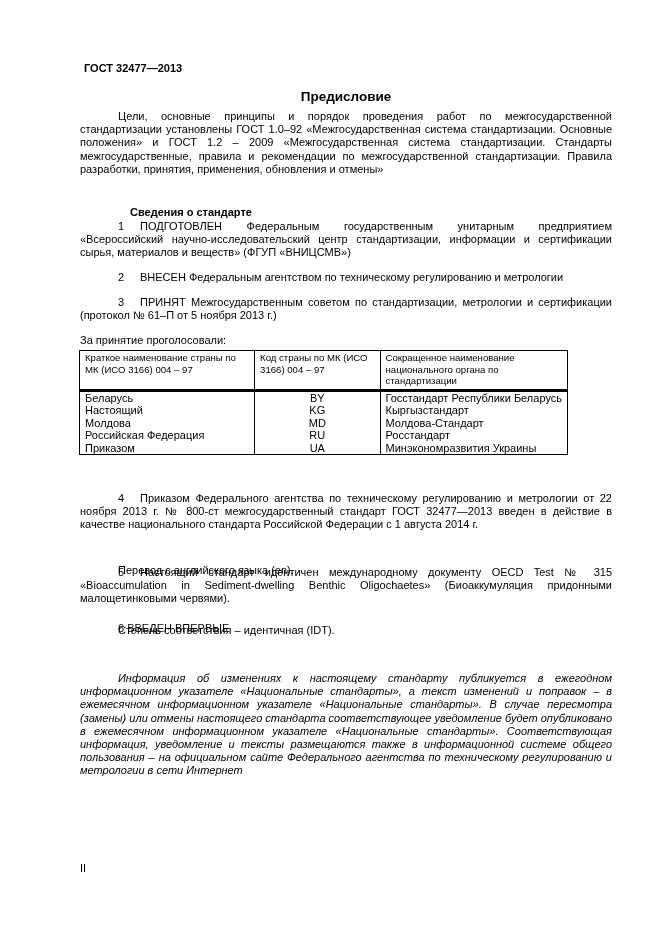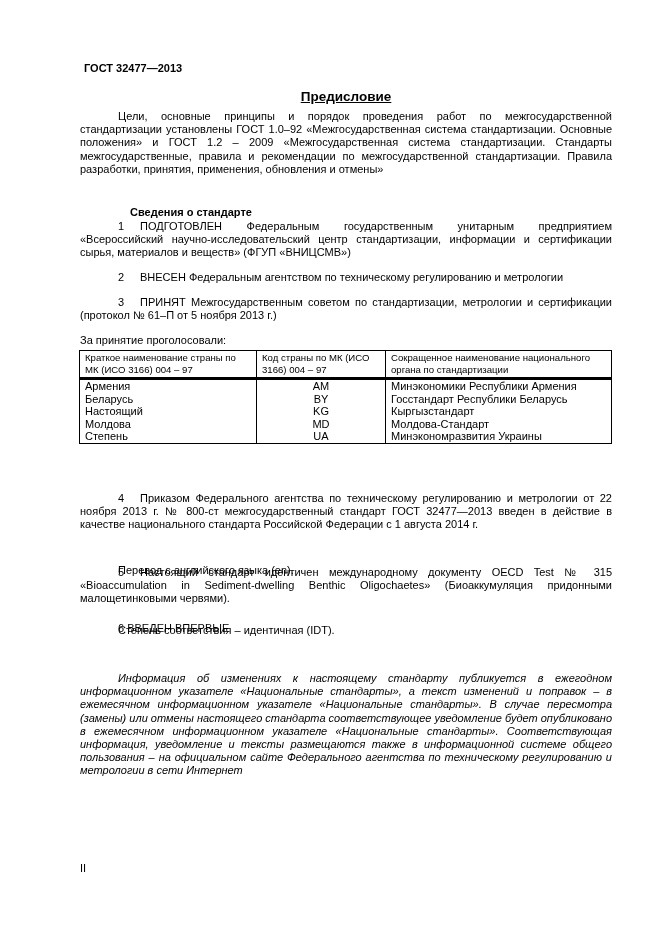--- a/index.html
+++ b/index.html
@@ -25,41 +25,40 @@
       font-size: 11px;
     }
     .title {
       position: absolute;
       left: 80px;
       width: 532px;
       top: 90px;
       text-align: center;
       font-weight: bold;
       font-size: 13.5px;
-      text-decoration: underline;
     }
     .para {
       position: absolute;
       left: 80px;
       width: 532px;
       text-align: justify;
       font-size: 11px;
       line-height: 13.2px;
     }
     .indent { text-indent: 38px; }
     .bold { font-weight: bold; }
     .num { display: inline-block; width: 22px; text-indent: 0; }
     .plain-indent { padding-left: 38px; }
     .italic { font-style: italic; }
 
     table.votes {
       position: absolute;
       left: 79px;
       top: 350px;
-      width: 533px;
+      width: 489px;
       border-collapse: collapse;
       font-size: 11px;
       line-height: 12.6px;
       border: 1.2px solid #000;
     }
     table.votes th {
       font-weight: normal;
       font-size: 9.6px;
       line-height: 11.5px;
       text-align: left;
@@ -106,41 +105,41 @@
 <table class="votes">
   <thead>
     <tr>
       <th class="col1">Краткое наименование страны по МК (ИСО 3166) 004 – 97</th>
       <th class="col2">Код страны по МК (ИСО 3166) 004 – 97</th>
       <th>Сокращенное наименование национального органа по стандартизации</th>
     </tr>
   </thead>
   <tbody>
     <tr>
-      <td>Армения</td>
-      <td class="code">AM</td>
-      <td>Минэкономики Республики Армения</td>
-    </tr>
-    <tr>
       <td>Беларусь</td>
       <td class="code">BY</td>
       <td>Госстандарт Республики Беларусь</td>
     </tr>
     <tr>
       <td>Настоящий</td>
       <td class="code">KG</td>
       <td>Кыргызстандарт</td>
     </tr>
     <tr>
       <td>Молдова</td>
       <td class="code">MD</td>
       <td>Молдова-Стандарт</td>
     </tr>
     <tr>
-      <td>Степень</td>
+      <td>Российская Федерация</td>
+      <td class="code">RU</td>
+      <td>Росстандарт</td>
+    </tr>
+    <tr>
+      <td>Приказом</td>
       <td class="code">UA</td>
       <td>Минэкономразвития Украины</td>
     </tr>
   </tbody>
 </table>
 
 <p class="para indent" style="top:492px; margin:0;"><span class="num">4</span><span>Приказом Федерального агентства по техническому регулированию и метрологии от 22 ноября 2013 г. № 800-ст межгосударственный стандарт ГОСТ 32477—2013 введен в действие в качестве национального стандарта Российской Федерации  с 1 августа 2014 г.</span></p>
 
 <p class="para indent" style="top:566px; margin:0;"><span class="num">5</span><span>Настоящий стандарт идентичен международному документу OECD Test № 315 «Bioaccumulation in Sediment-dwelling Benthic Oligochaetes» (Биоаккумуляция придонными малощетинковыми червями).</span></p>
 

